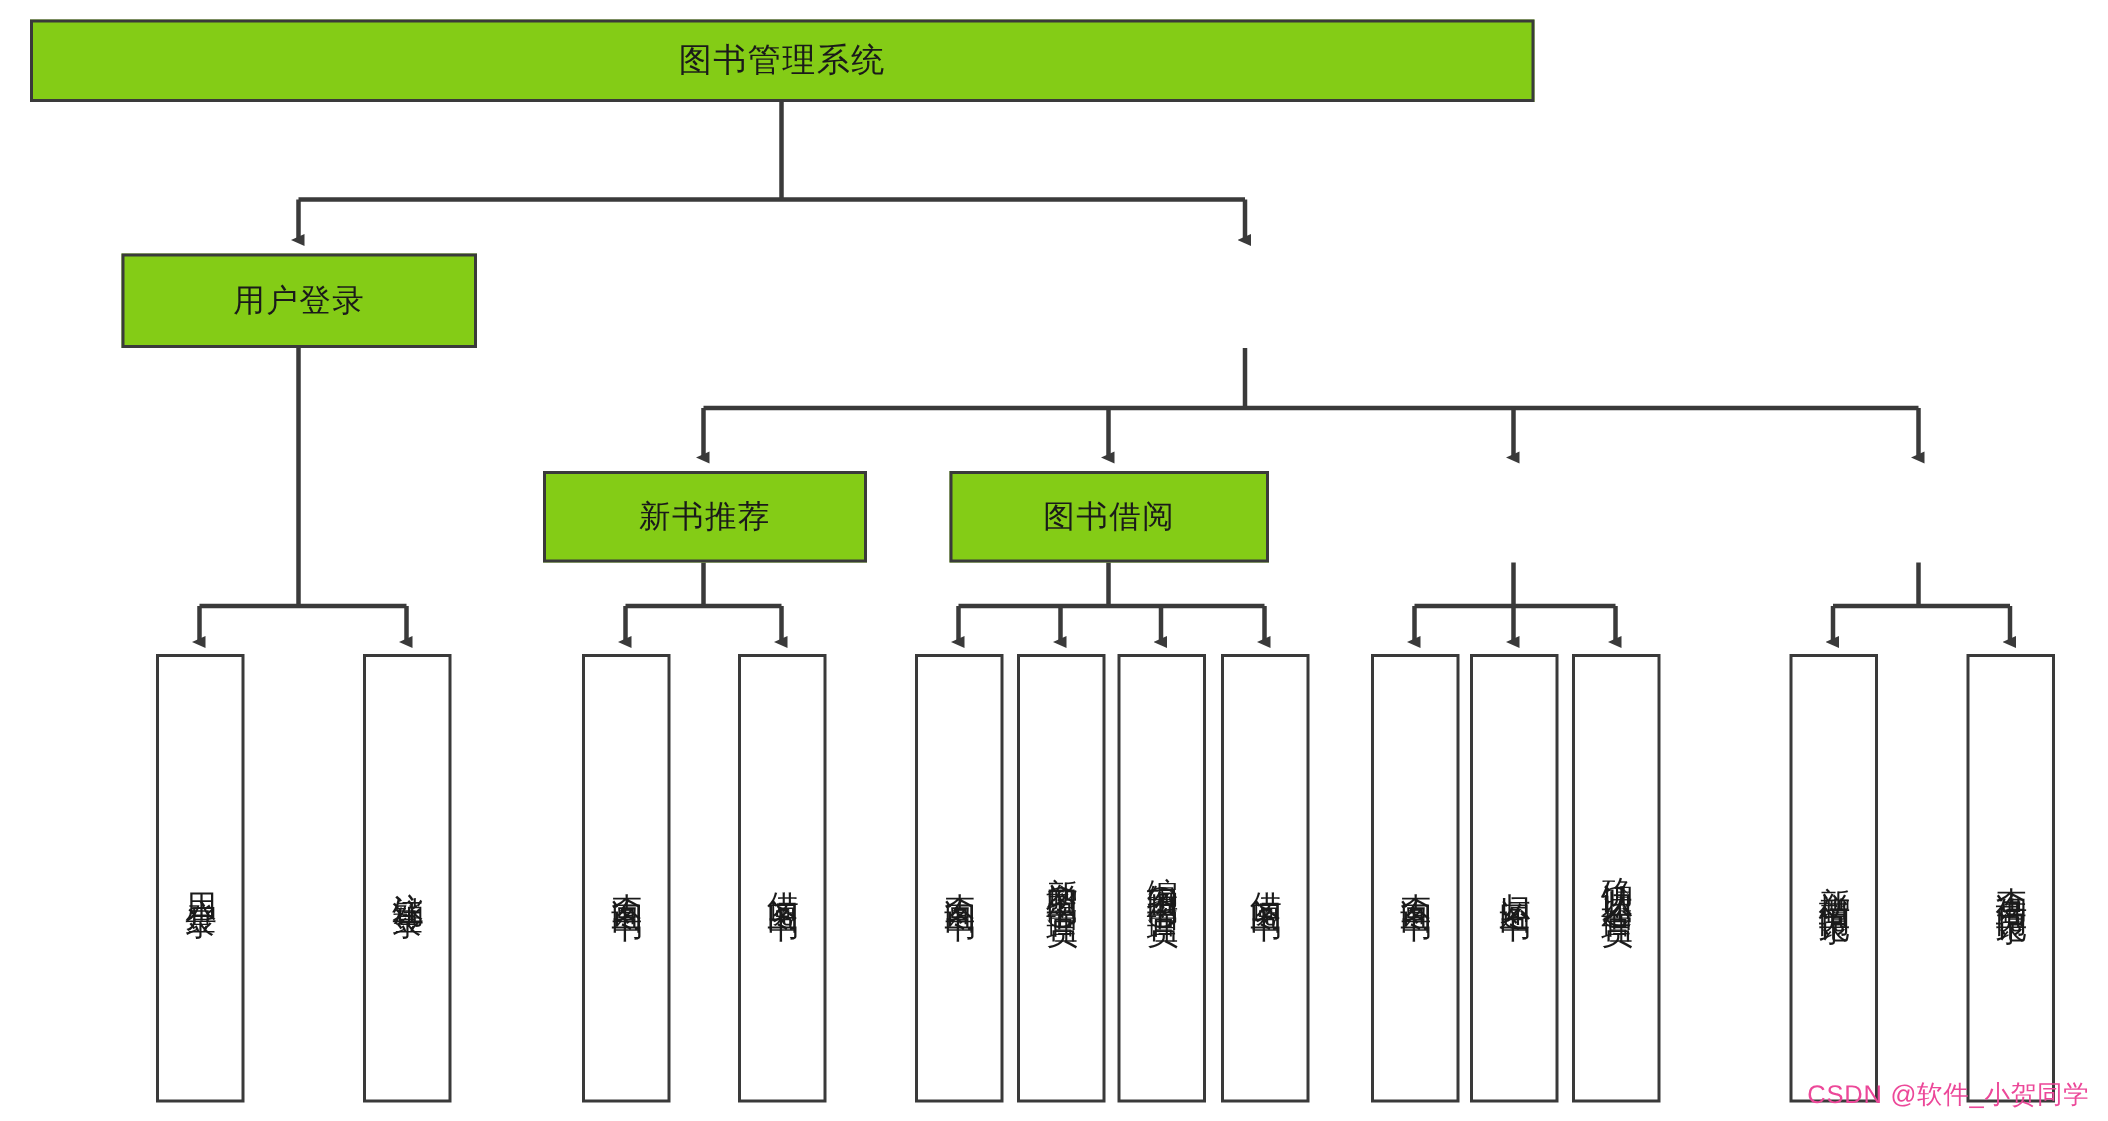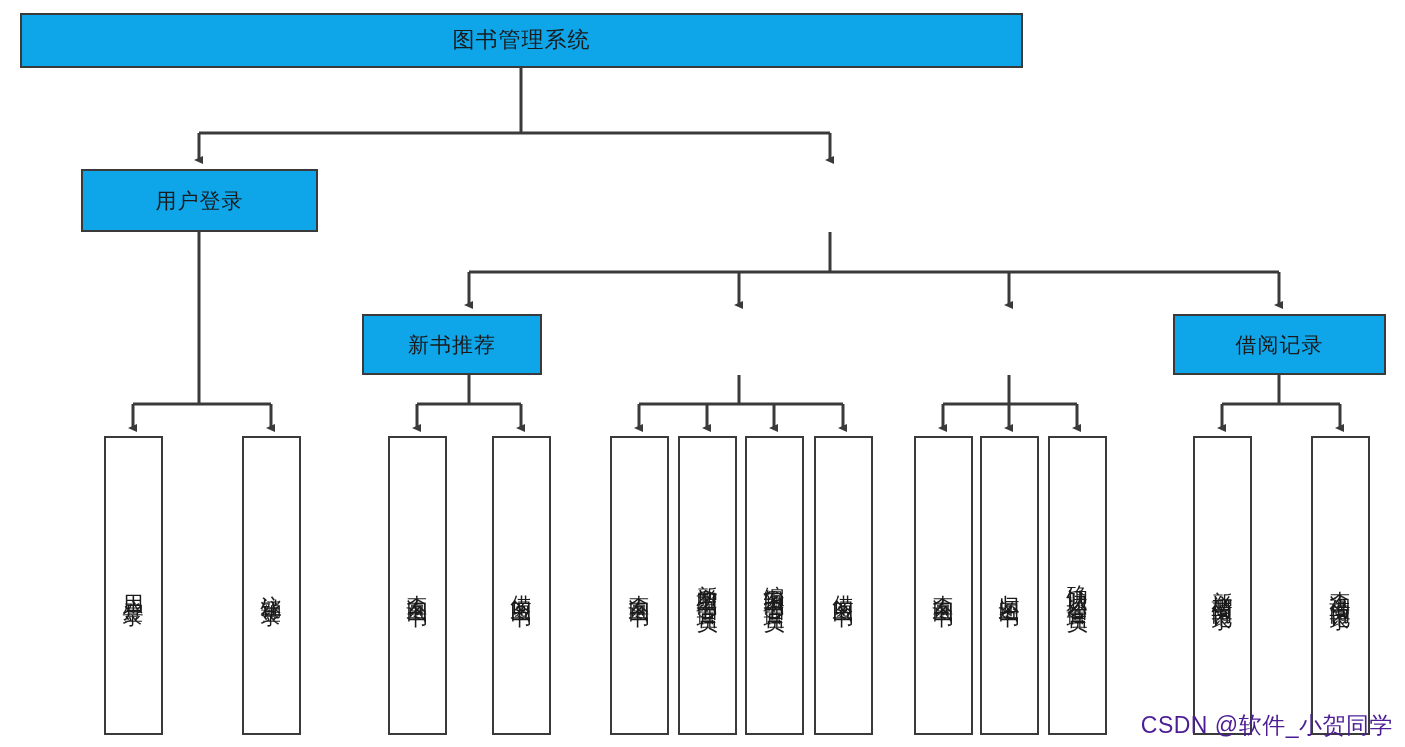--- a/index.html
+++ b/index.html
@@ -20,21 +20,21 @@
   svg#wires {
     position: absolute;
     left: 0; top: 0;
     width: 1405px;
     height: 747px;
     pointer-events: none;
   }
   .node {
     position: absolute;
     box-sizing: border-box;
-    background: #0ea5e9;
+    background: #84cc16;
     border: 2px solid #3a3a3a;
     display: flex;
     align-items: center;
     justify-content: center;
     color: #1a1a1a;
     text-align: center;
     overflow: hidden;
   }
   .node.h {
     font-size: 21px;
@@ -59,22 +59,22 @@
     text-orientation: upright;
     font-size: 21px;
     letter-spacing: 4px;
     color: #1a1a1a;
     line-height: 1;
   }
   .watermark {
     position: absolute;
     right: 12px;
     bottom: 6px;
-    font-size: 23px;
-    color: #4c1d95;
+    font-size: 17px;
+    color: #ec4899;
     letter-spacing: 0.5px;
     white-space: nowrap;
   }
 </style>
 </head>
 <body>
 
 <div id="canvas">
 
   <svg id="wires" viewBox="0 0 1405 747" xmlns="http://www.w3.org/2000/svg">
@@ -126,22 +126,22 @@
       <path d="M1222,404 L1340,404"></path>
       <path d="M1222,404 L1222,428" marker-end="url(#arrow)"></path>
       <path d="M1340,404 L1340,428" marker-end="url(#arrow)"></path>
     </g>
   </svg>
 
   <div class="node h root" style="left:20px; top:13px; width:1003px; height:55px;">图书管理系统</div>
 
   <div class="node h" style="left:81px; top:169px; width:237px; height:63px;">用户登录</div>
 
-  <div class="node h" style="left:362px; top:314px; width:180px; height:61px;">新书推荐</div>
-  <div class="node h" style="left:1173px; top:314px; width:213px; height:61px;">借阅记录</div>
+  <div class="node h" style="left:362px; top:314px; width:216px; height:61px;">新书推荐</div>
+  <div class="node h" style="left:633px; top:314px; width:213px; height:61px;">图书借阅</div>
 
   <div class="leafwrap" style="left:104px; top:436px; width:59px; height:299px;">
     <span class="vtext">用户登录</span>
   </div>
   <div class="leafwrap" style="left:242px; top:436px; width:59px; height:299px;">
     <span class="vtext">注销登录</span>
   </div>
 
   <div class="leafwrap" style="left:388px; top:436px; width:59px; height:299px;">
     <span class="vtext">查询图书</span>

